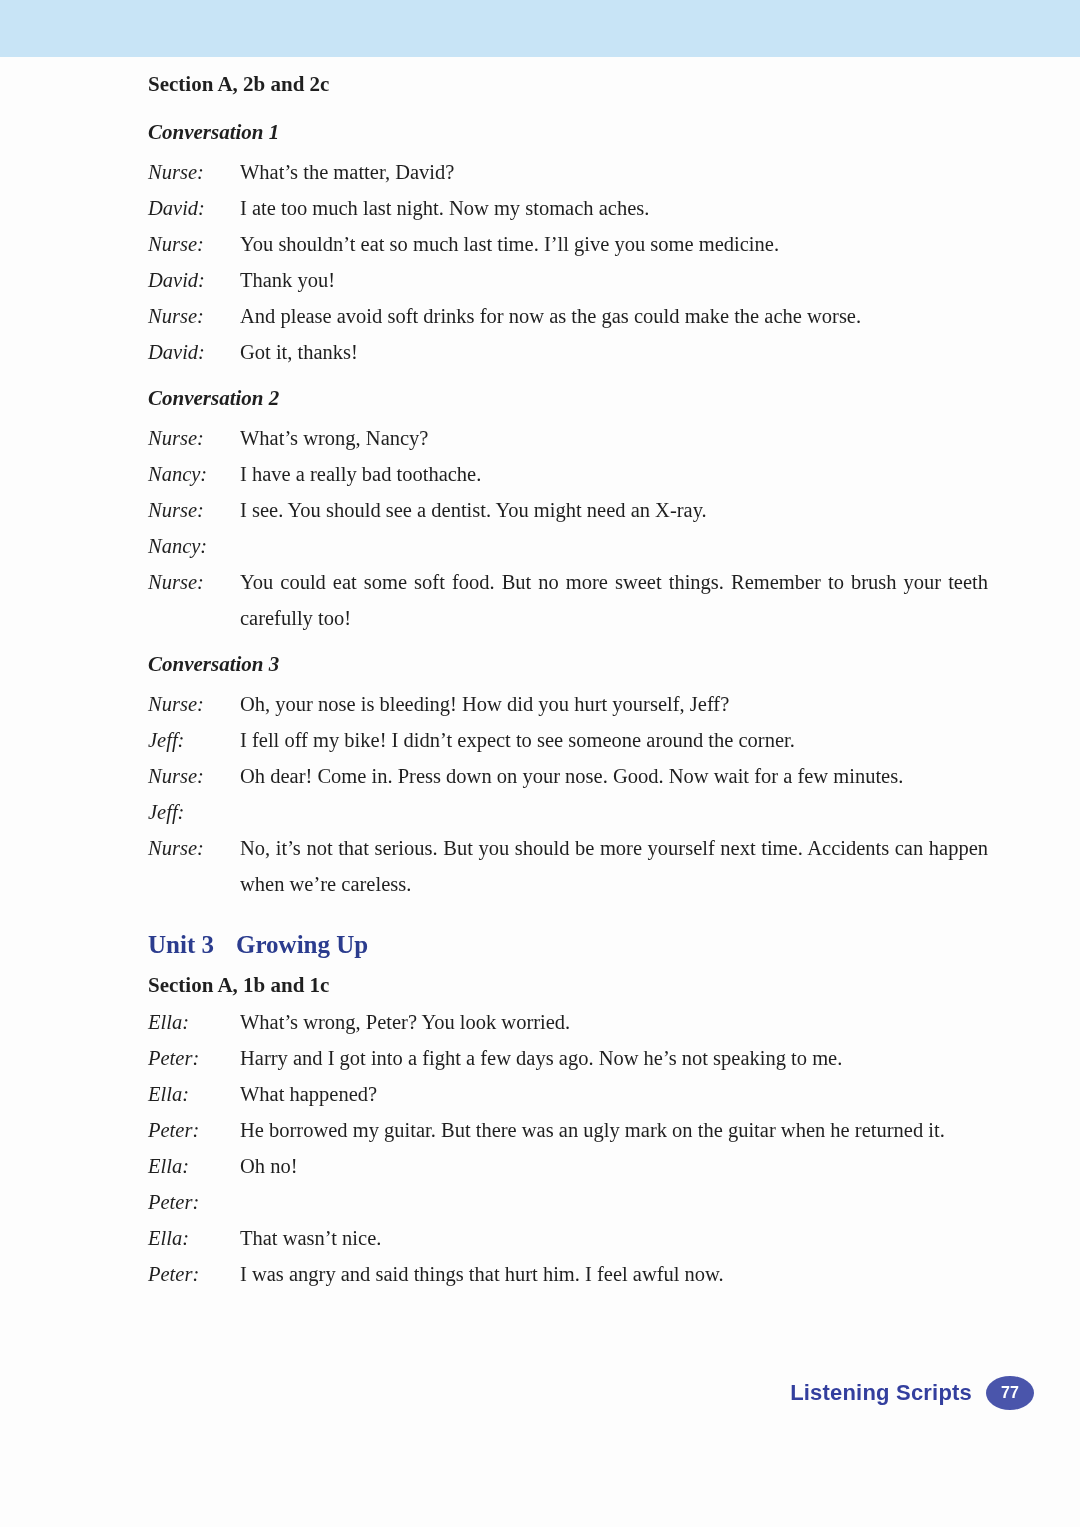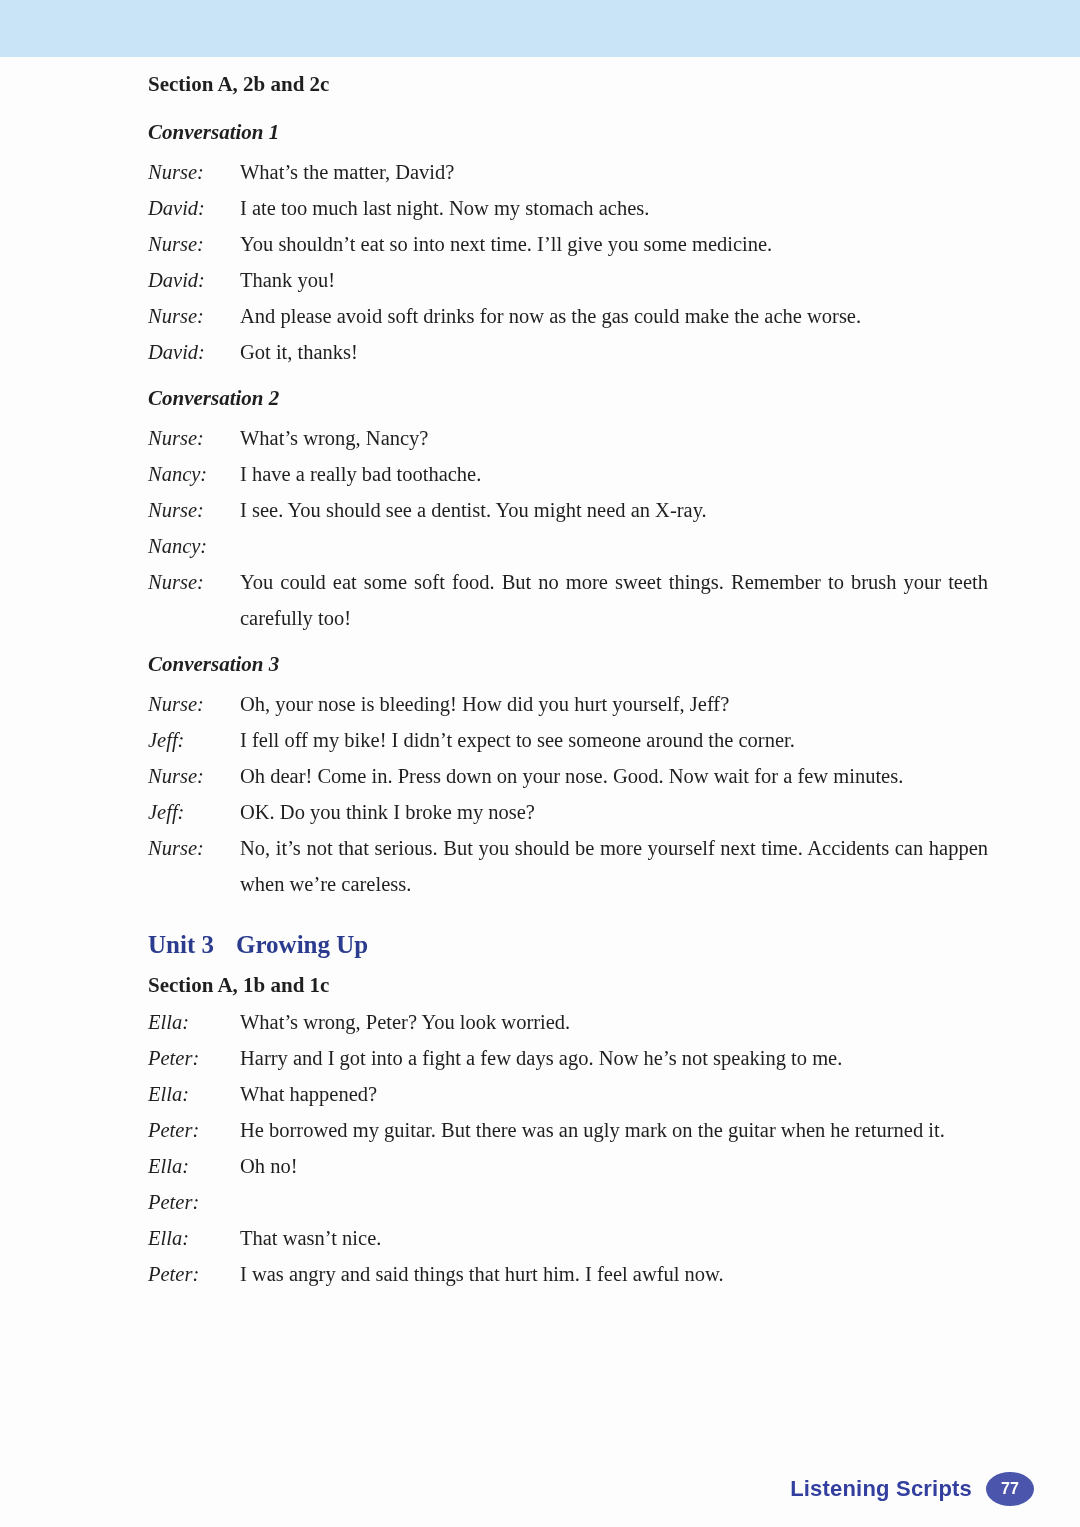--- a/index.html
+++ b/index.html
@@ -64,21 +64,21 @@
   .unit-heading .unit-label { margin-right: 22px; }
   .section2-heading {
     margin-top: 8px;
     margin-bottom: 4px;
     font-size: 21px;
     font-weight: bold;
     line-height: 30px;
   }
   .footer {
     position: absolute;
-    top: 1472px;
+    top: 1376px;
     right: 46px;
     display: flex;
     align-items: center;
     gap: 14px;
     font-family: "Liberation Sans", sans-serif;
   }
   .footer-label {
     font-size: 22px;
     font-weight: bold;
     color: var(--footer-blue, #333f9e);
@@ -111,21 +111,21 @@
     <div class="turn">
       <span class="speaker">Nurse:</span>
       <span class="utterance">What’s the matter, David?</span>
     </div>
     <div class="turn">
       <span class="speaker">David:</span>
       <span class="utterance">I ate too much last night. Now my stomach aches.</span>
     </div>
     <div class="turn">
       <span class="speaker">Nurse:</span>
-      <span class="utterance">You shouldn’t eat so into next time. I’ll give you some medicine.</span>
+      <span class="utterance">You shouldn’t eat so much last time. I’ll give you some medicine.</span>
     </div>
     <div class="turn">
       <span class="speaker">David:</span>
       <span class="utterance">Thank you!</span>
     </div>
     <div class="turn">
       <span class="speaker">Nurse:</span>
       <span class="utterance">And please avoid soft drinks for now as the gas could make the ache worse.</span>
     </div>
     <div class="turn">
@@ -166,21 +166,20 @@
     <div class="turn">
       <span class="speaker">Jeff:</span>
       <span class="utterance">I fell off my bike! I didn’t expect to see someone around the corner.</span>
     </div>
     <div class="turn">
       <span class="speaker">Nurse:</span>
       <span class="utterance">Oh dear! Come in. Press down on your nose. Good. Now wait for a few minutes.</span>
     </div>
     <div class="turn">
       <span class="speaker">Jeff:</span>
-      <span class="utterance">OK. Do you think I broke my nose?</span>
     </div>
     <div class="turn">
       <span class="speaker">Nurse:</span>
       <span class="utterance">No, it’s not that serious. But you should be more yourself next time. Accidents can happen when we’re careless.</span>
     </div>
   </div>
 
   <div class="unit-heading">
     <span class="unit-label">Unit 3</span><span class="unit-title">Growing Up</span>
   </div>

